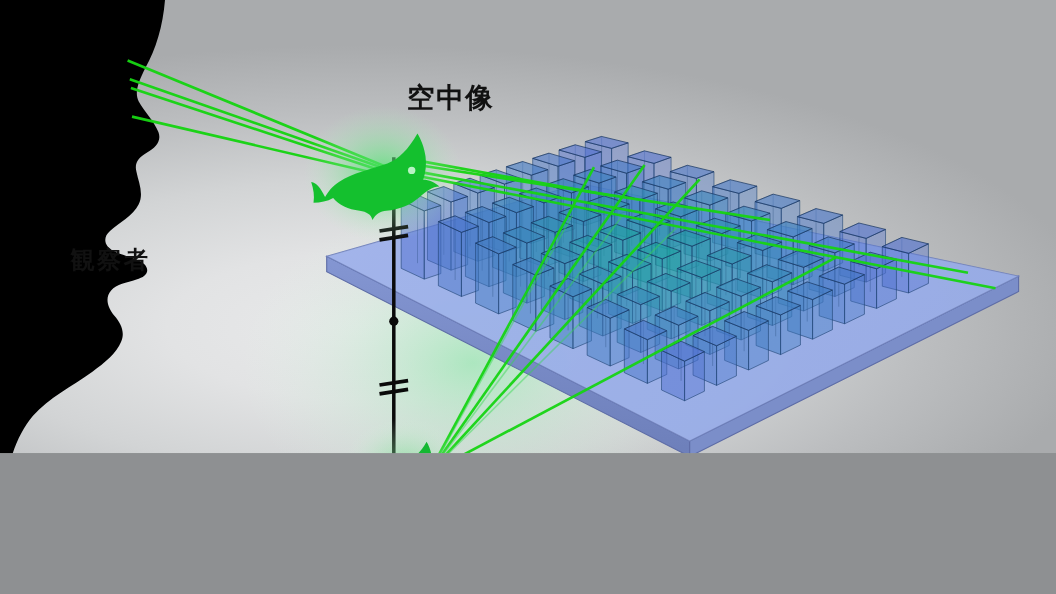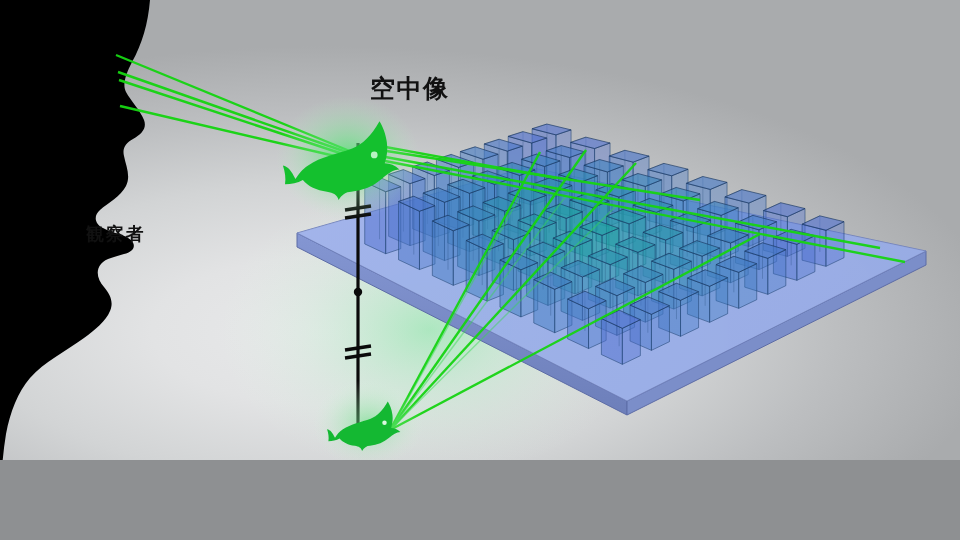--- a/index.html
+++ b/index.html
@@ -1,29 +1,29 @@
 <!DOCTYPE html>
 <html><head>
 <meta charset="utf-8">
 <style>
   html,body{margin:0;padding:0;background:#8e9092;}
   #stage{
-    position:relative;width:960px;height:460px;overflow:hidden;
+    position:relative;width:960px;height:412px;overflow:hidden;
     font-family:Liberation Serif, serif;
     background:
       radial-gradient(ellipse 70% 62% at 34% 72%, #e8e9ea 0%, #e2e3e4 26%, #d2d4d5 52%, #bcbec0 76%, #a9abad 100%);
   }
   #stage svg{position:absolute;left:0;top:0;width:960px;height:540px;}
   .lbl{
     position:absolute;color:#111;white-space:nowrap;
     font-weight:700;letter-spacing:.06em;
   }
   #lbl-aerial{left:370px;top:72px;font-size:25px;}
   #lbl-mirror{left:655px;top:98px;font-size:23px;letter-spacing:.16em;}
-  #lbl-observer{left:86px;top:222px;font-size:18px;letter-spacing:.10em;}
+  #lbl-observer{left:64px;top:222px;font-size:22px;letter-spacing:.10em;}
   #lbl-object{left:418px;top:446px;font-size:25px;}
   .reg{font-size:.62em;vertical-align:super;letter-spacing:0;}
 </style>
 </head>
 <body>
 
 <div id="stage">
 
   <svg viewBox="0 0 960 540">
     <defs>

